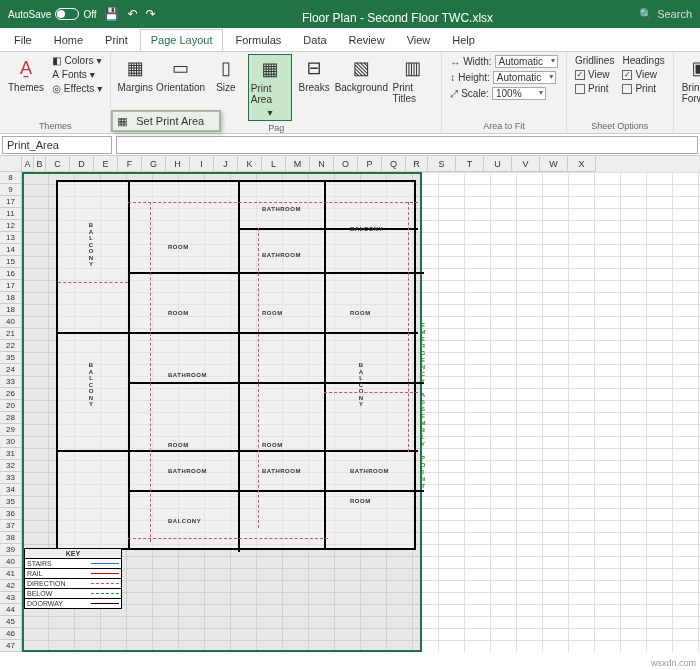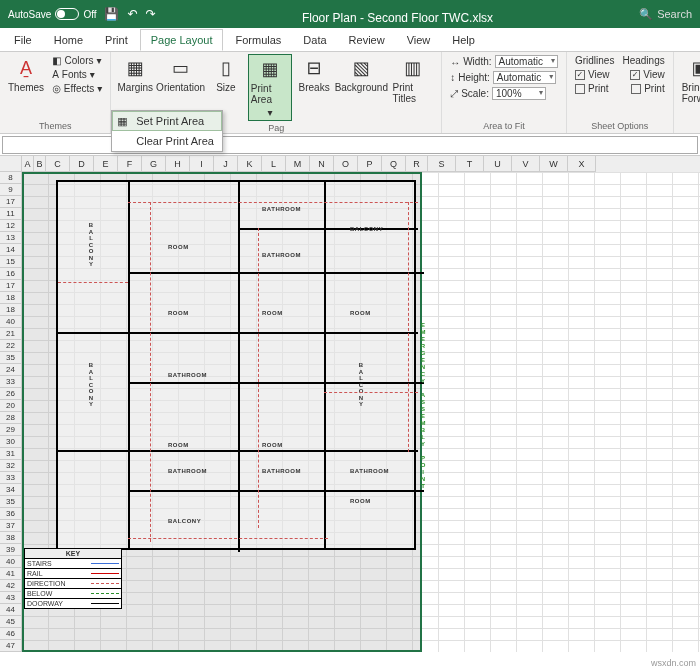--- a/index.html
+++ b/index.html
@@ -131,21 +131,20 @@
           <span class="icon">▭</span>
           <span>Orientation</span>
         </div>
       <div class="big-btn">
           <span class="icon">▯</span>
           <span>Size</span>
         </div>
       <div class="big-btn active"><span class="icon">▦</span><span>Print Area</span> ▾
         <div class="dropdown">
           <div class="hover"><span class="mi">▦</span><span>Set Print Area</span></div>
-          <div><span>Clear Print Area</span></div>
         </div>
       </div>
       <div class="big-btn">
           <span class="icon">⊟</span>
           <span>Breaks</span>
         </div>
       <div class="big-btn">
           <span class="icon">▧</span>
           <span>Background</span>
         </div>
@@ -186,21 +185,21 @@
         <div>Gridlines</div>
         <div>
             <span class="check">✓</span>
             <span>View</span>
           </div>
         <div>
             <span class="check"></span>
             <span>Print</span>
           </div>
       </div>
-      <div class="small-rows" style="align-items:flex-end">
+      <div class="small-rows" style="align-items:flex-start">
         <div>Headings</div>
         <div>
             <span class="check">✓</span>
             <span>View</span>
           </div>
         <div>
             <span class="check"></span>
             <span>Print</span>
           </div>
       </div>
@@ -213,20 +212,21 @@
       <div class="big-btn">
           <span class="icon">▣</span>
           <span>Bring Forward</span>
         </div>
     </div>
     <div class="group-label"></div>
   </div>
 </div>
 
 <div class="namebar">
+  <div class="namebox">Print_Area</div>
   <div class="fxbox"></div>
 </div>
 
 <div class="sheet">
   <div class="colhead" id="colhead">
       <div style="width: 22px;"></div>
       <div style="width: 12px;">A</div>
       <div style="width: 12px;">B</div>
       <div style="width: 24px;">C</div>
       <div style="width: 24px;">D</div>

